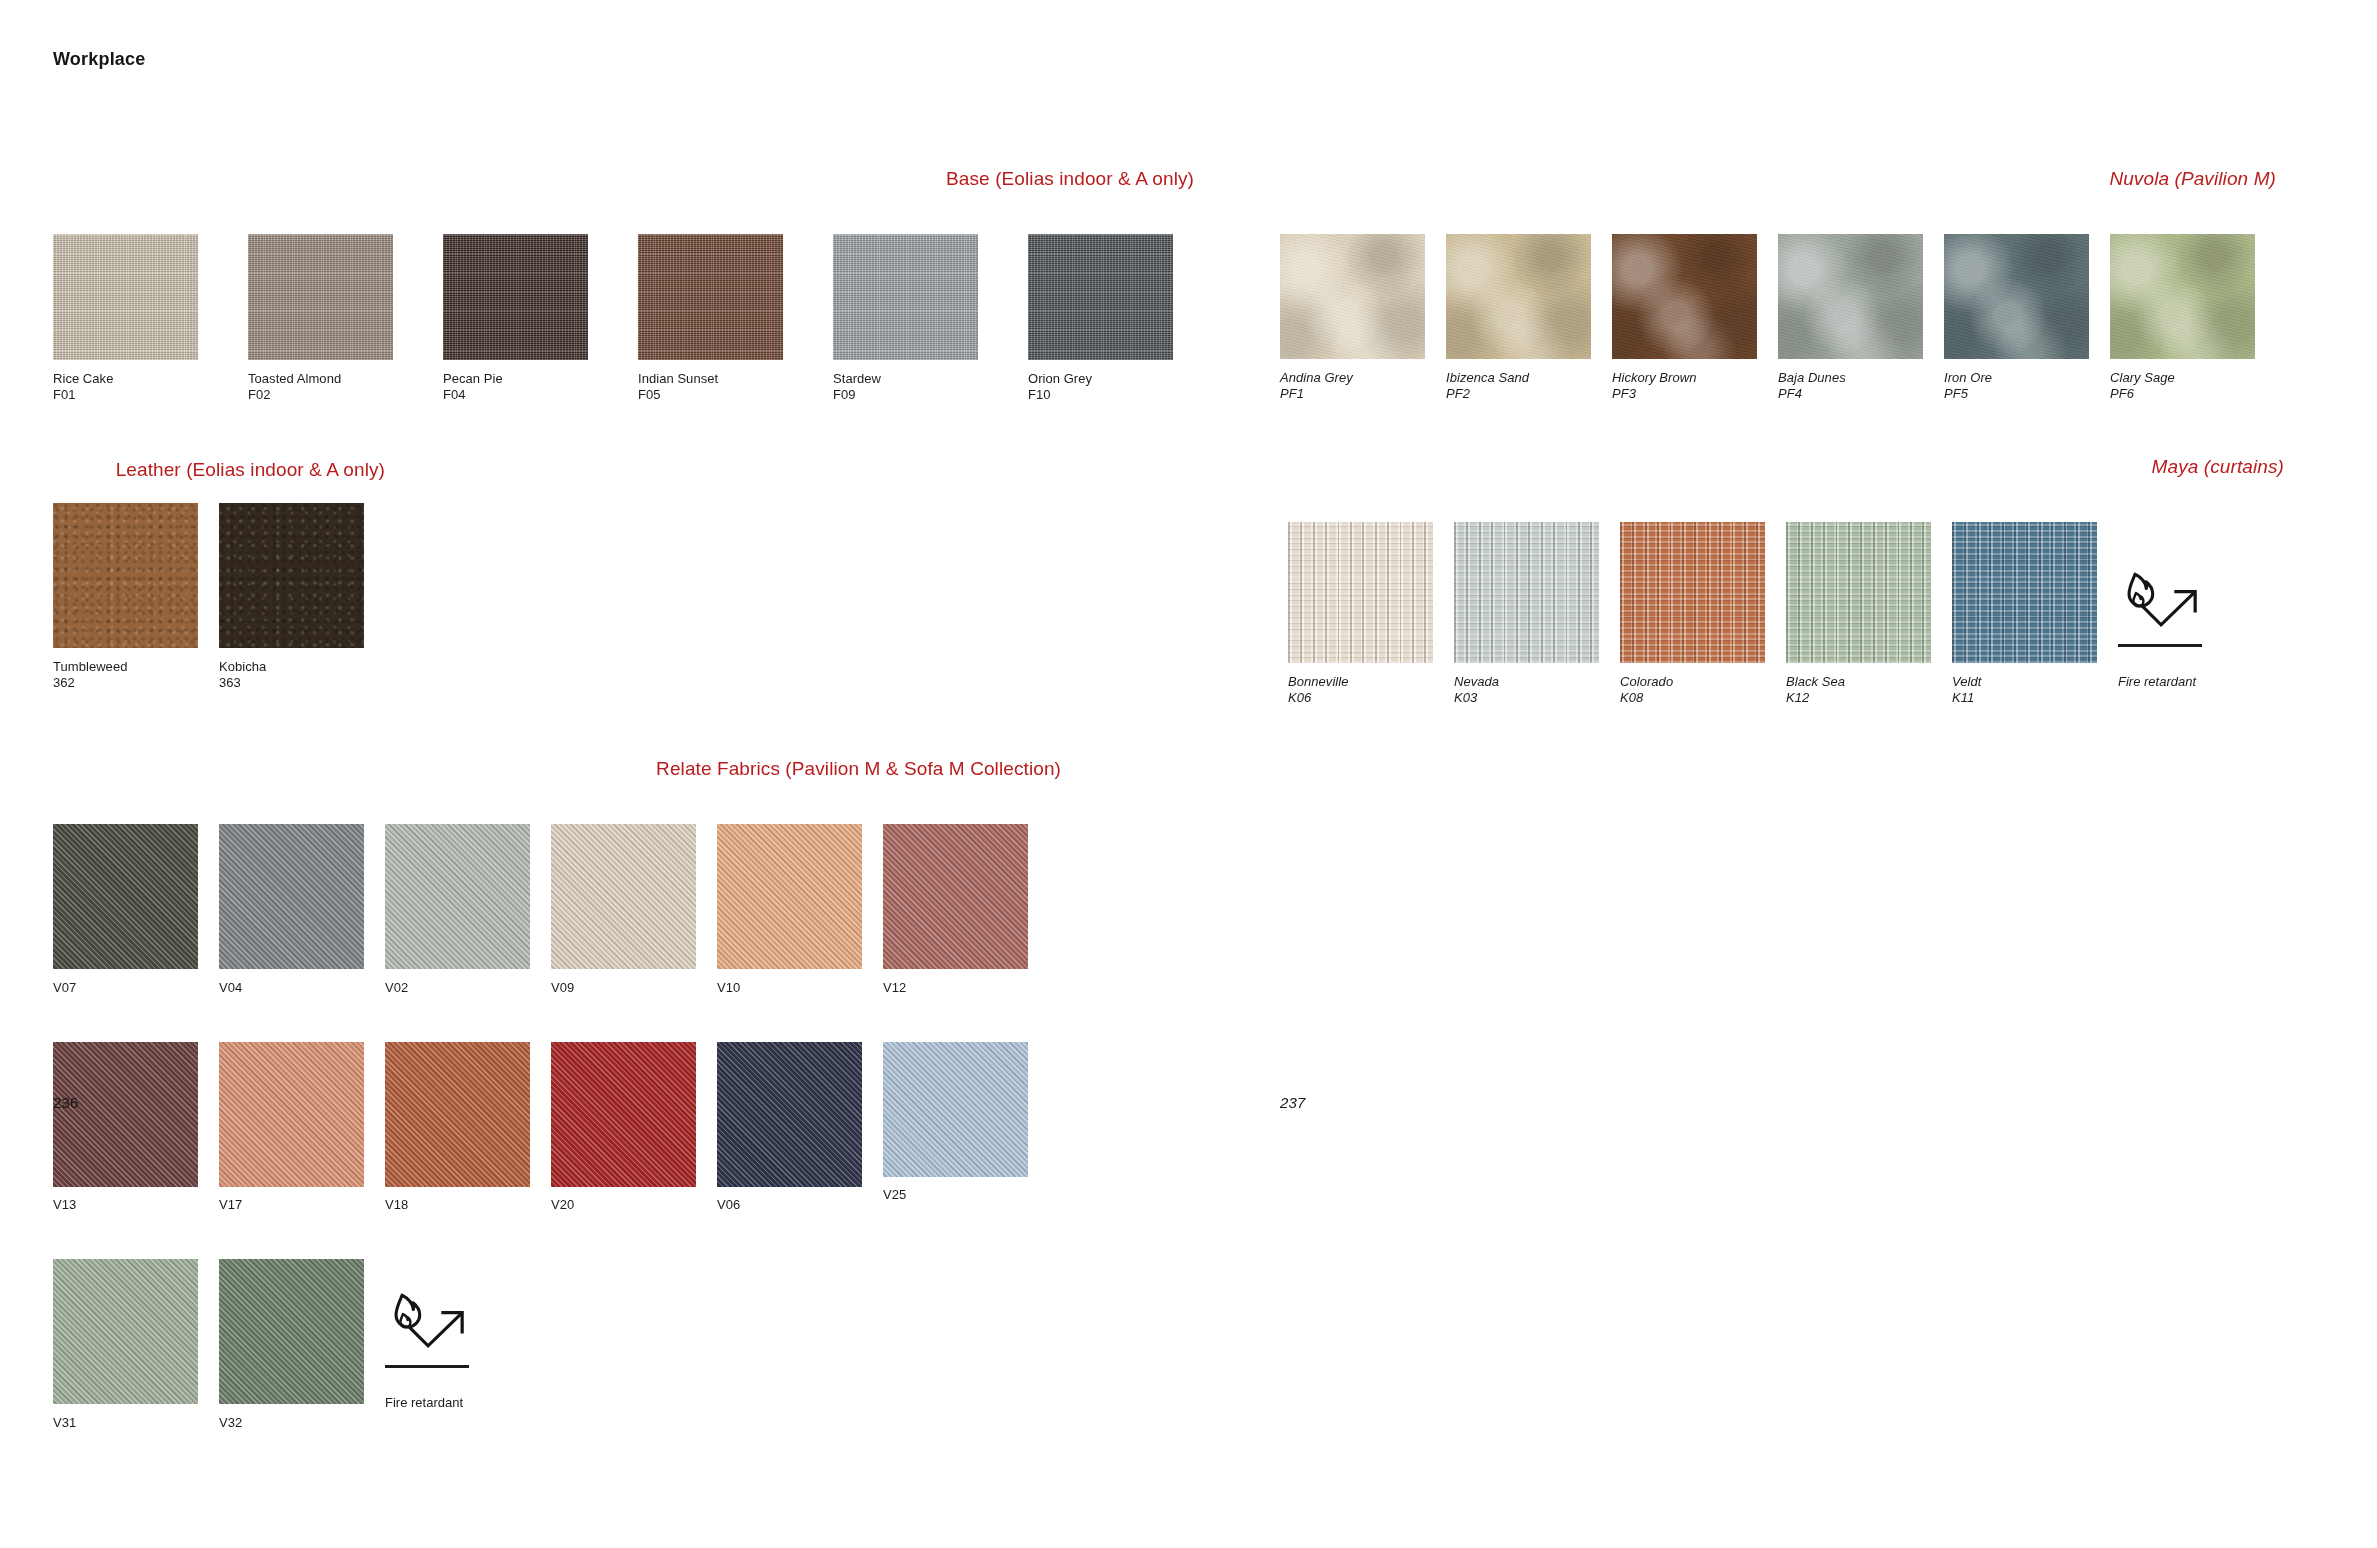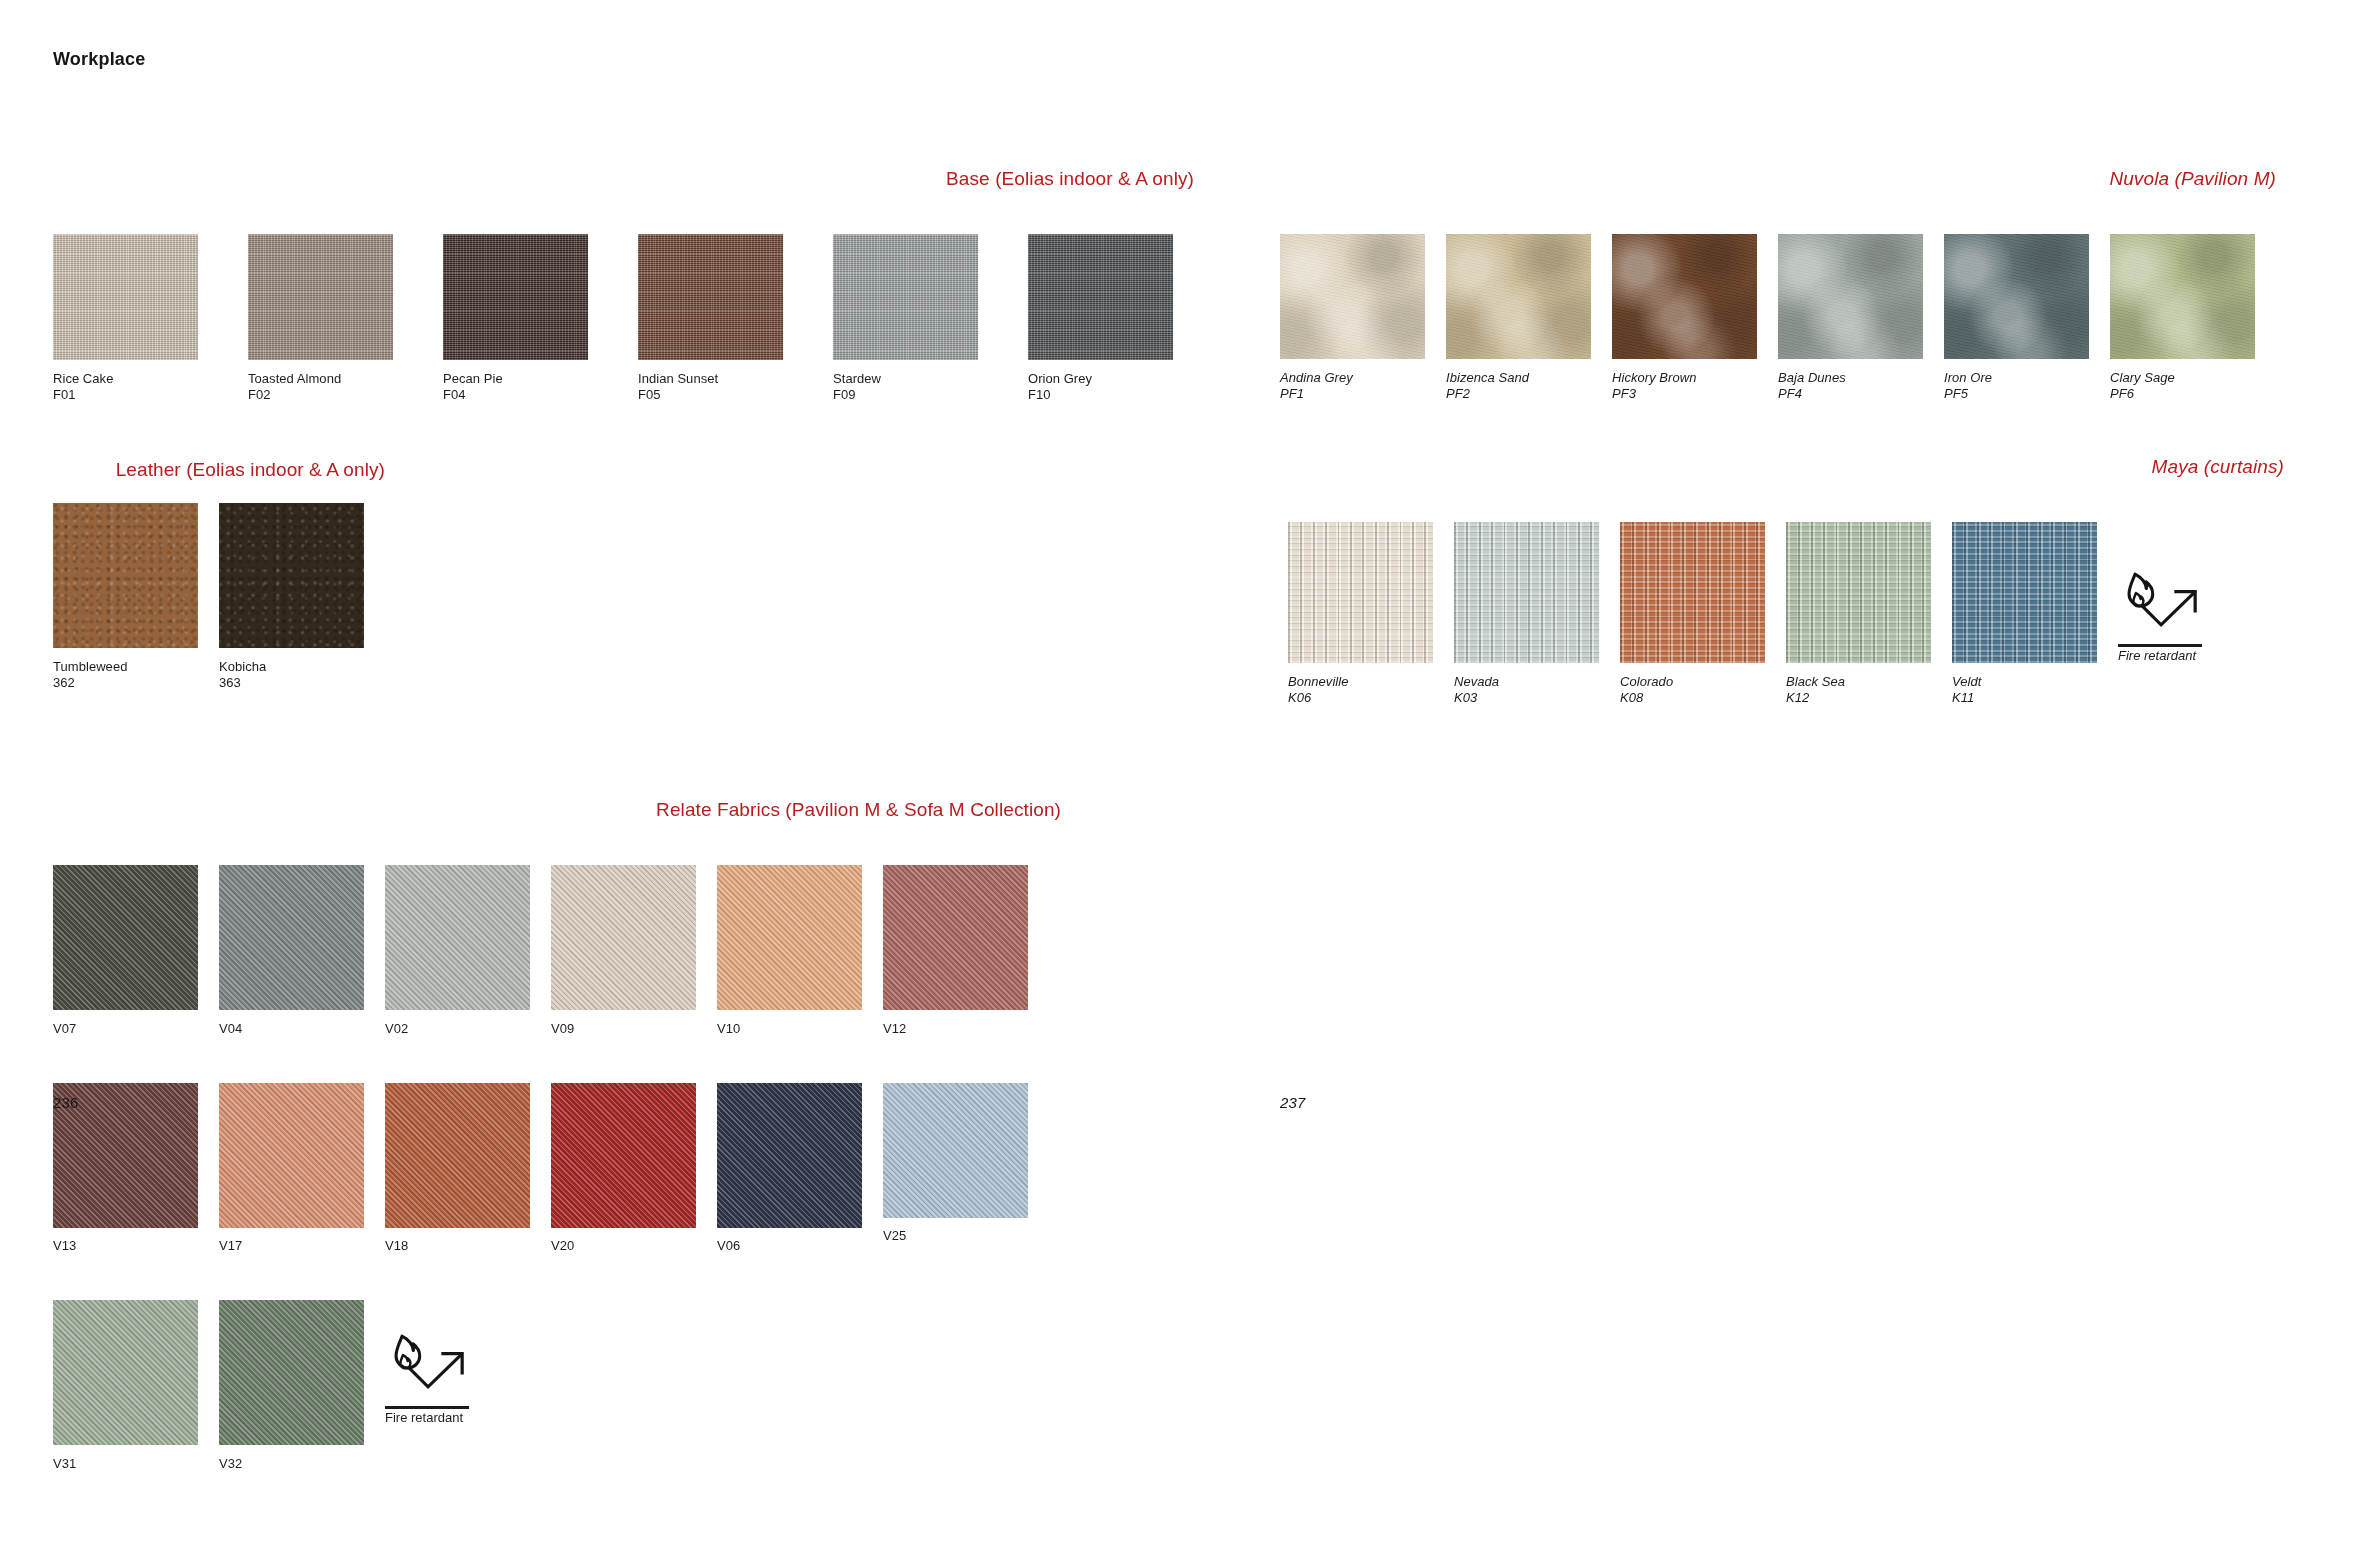--- a/index.html
+++ b/index.html
@@ -73,21 +73,21 @@
     white-space:nowrap;
   }
   .swatch-caption .code { display:block; }
   .swatch-caption .nm   { display:block; }
 
   
   .fr-legend { width:166px; position:relative; }
   .fr-icon { width:88px; height:72px; display:block; }
   .fr-rule { width:84px; height:2.9px; background:#1b1b1b; margin-top:3.8px; }
   .fr-label {
-    margin-top:1px;
+    margin-top:27px;
     font-size:13px;
     line-height:16px;
     color:#1d1d1d;
     white-space:nowrap;
   }
 
   .folio {
     position:absolute;
     bottom:53px;
     font-size:15px;
@@ -258,21 +258,21 @@
           </div>
           <div class="swatch-caption">
             <span class="nm">Kobicha</span>
             <span class="code">363</span>
           </div>
         </div>
 
       </div>
     </div>
 
-    <div class="section" style="left:53px; top:800px;">
+    <div class="section" style="left:53px; top:759px;">
       <div class="section-title">Relate Fabrics (Pavilion M &amp; Sofa M Collection)</div>
       <div class="swatch-grid" style="margin-top:46px; width:1008px;">
 
         <div class="swatch-cell">
           <div class="swatch sq tex-twill">
             <span class="base" style="background:#4c4d44"></span>
           </div>
           <div class="swatch-caption">
             <span class="code">V07</span>
           </div>

